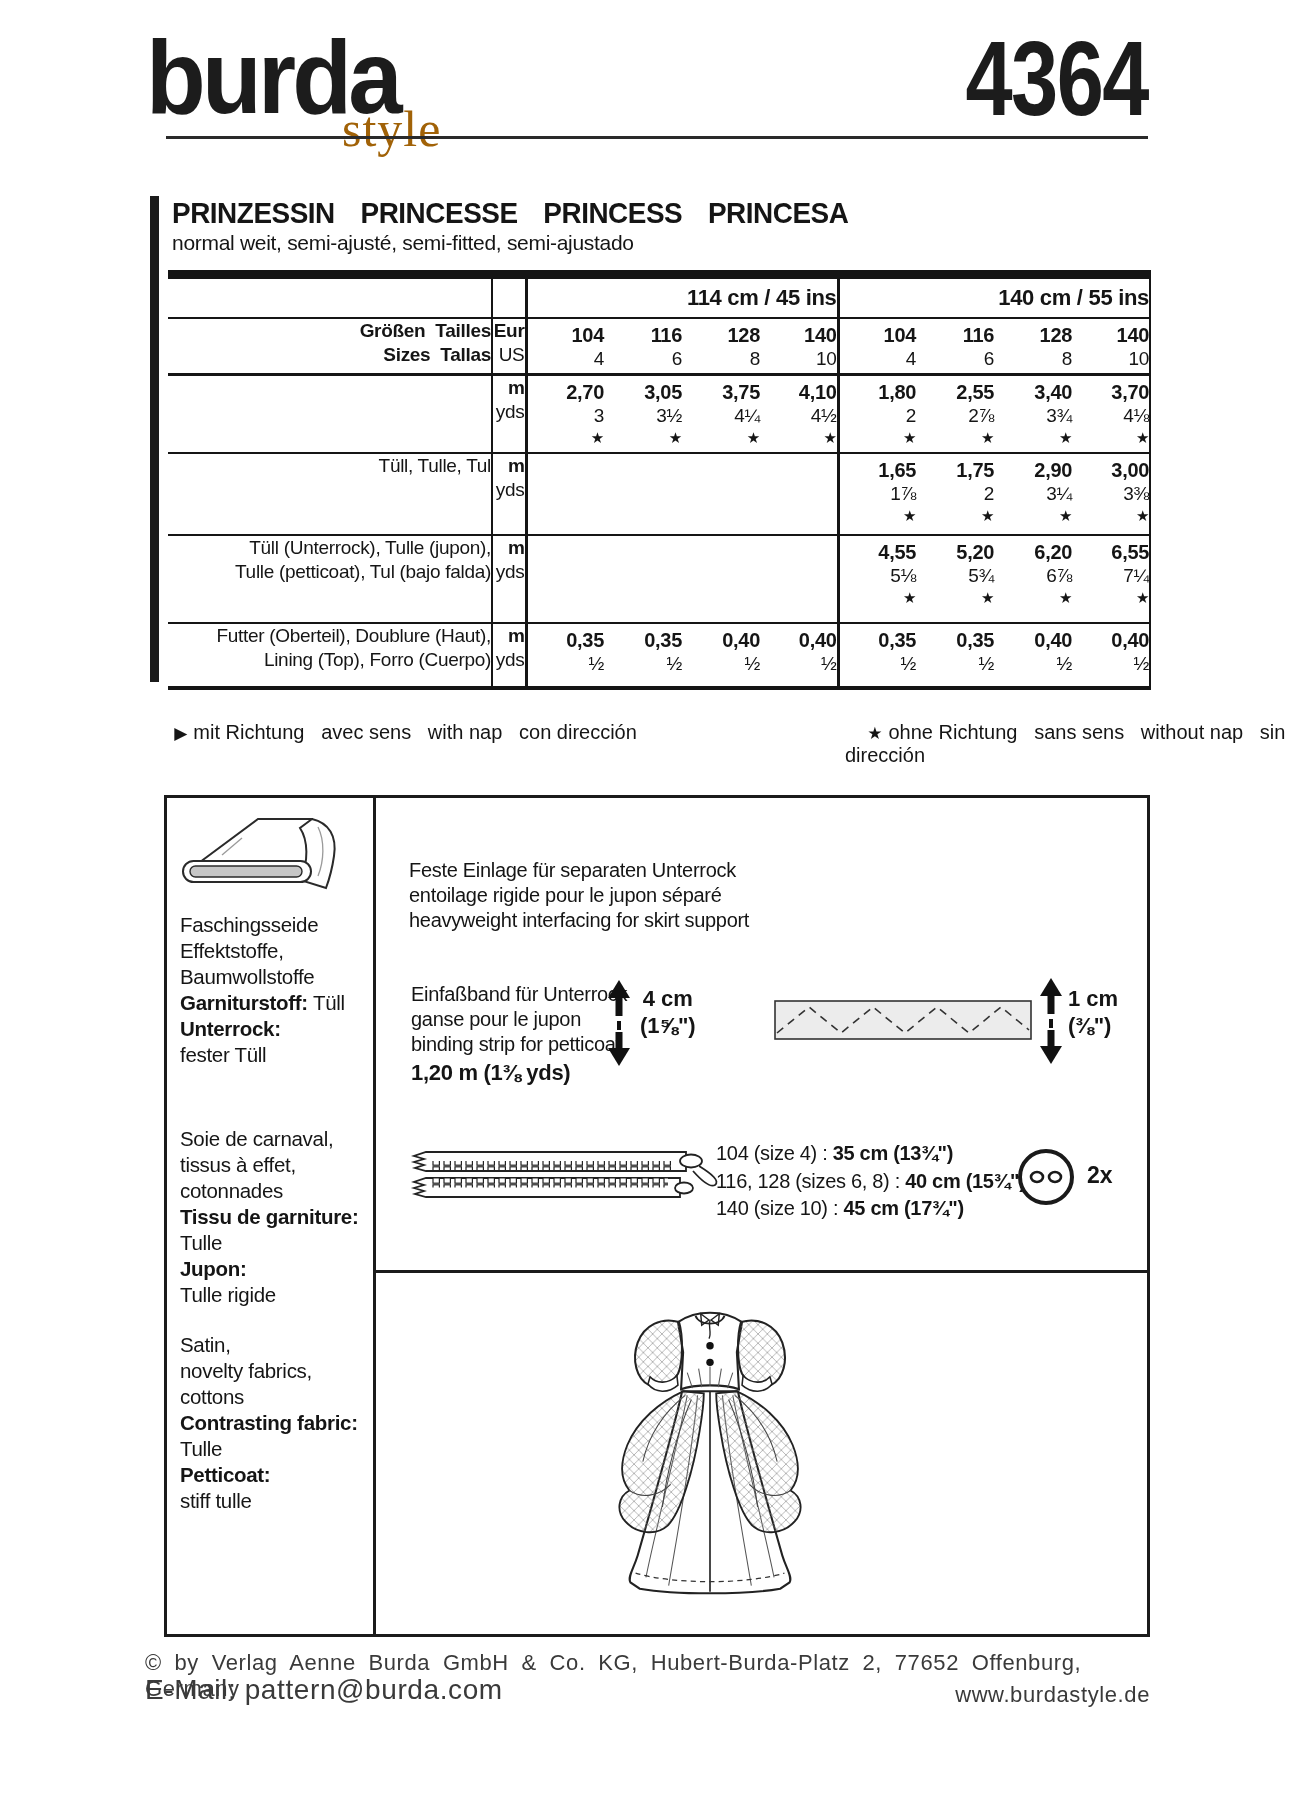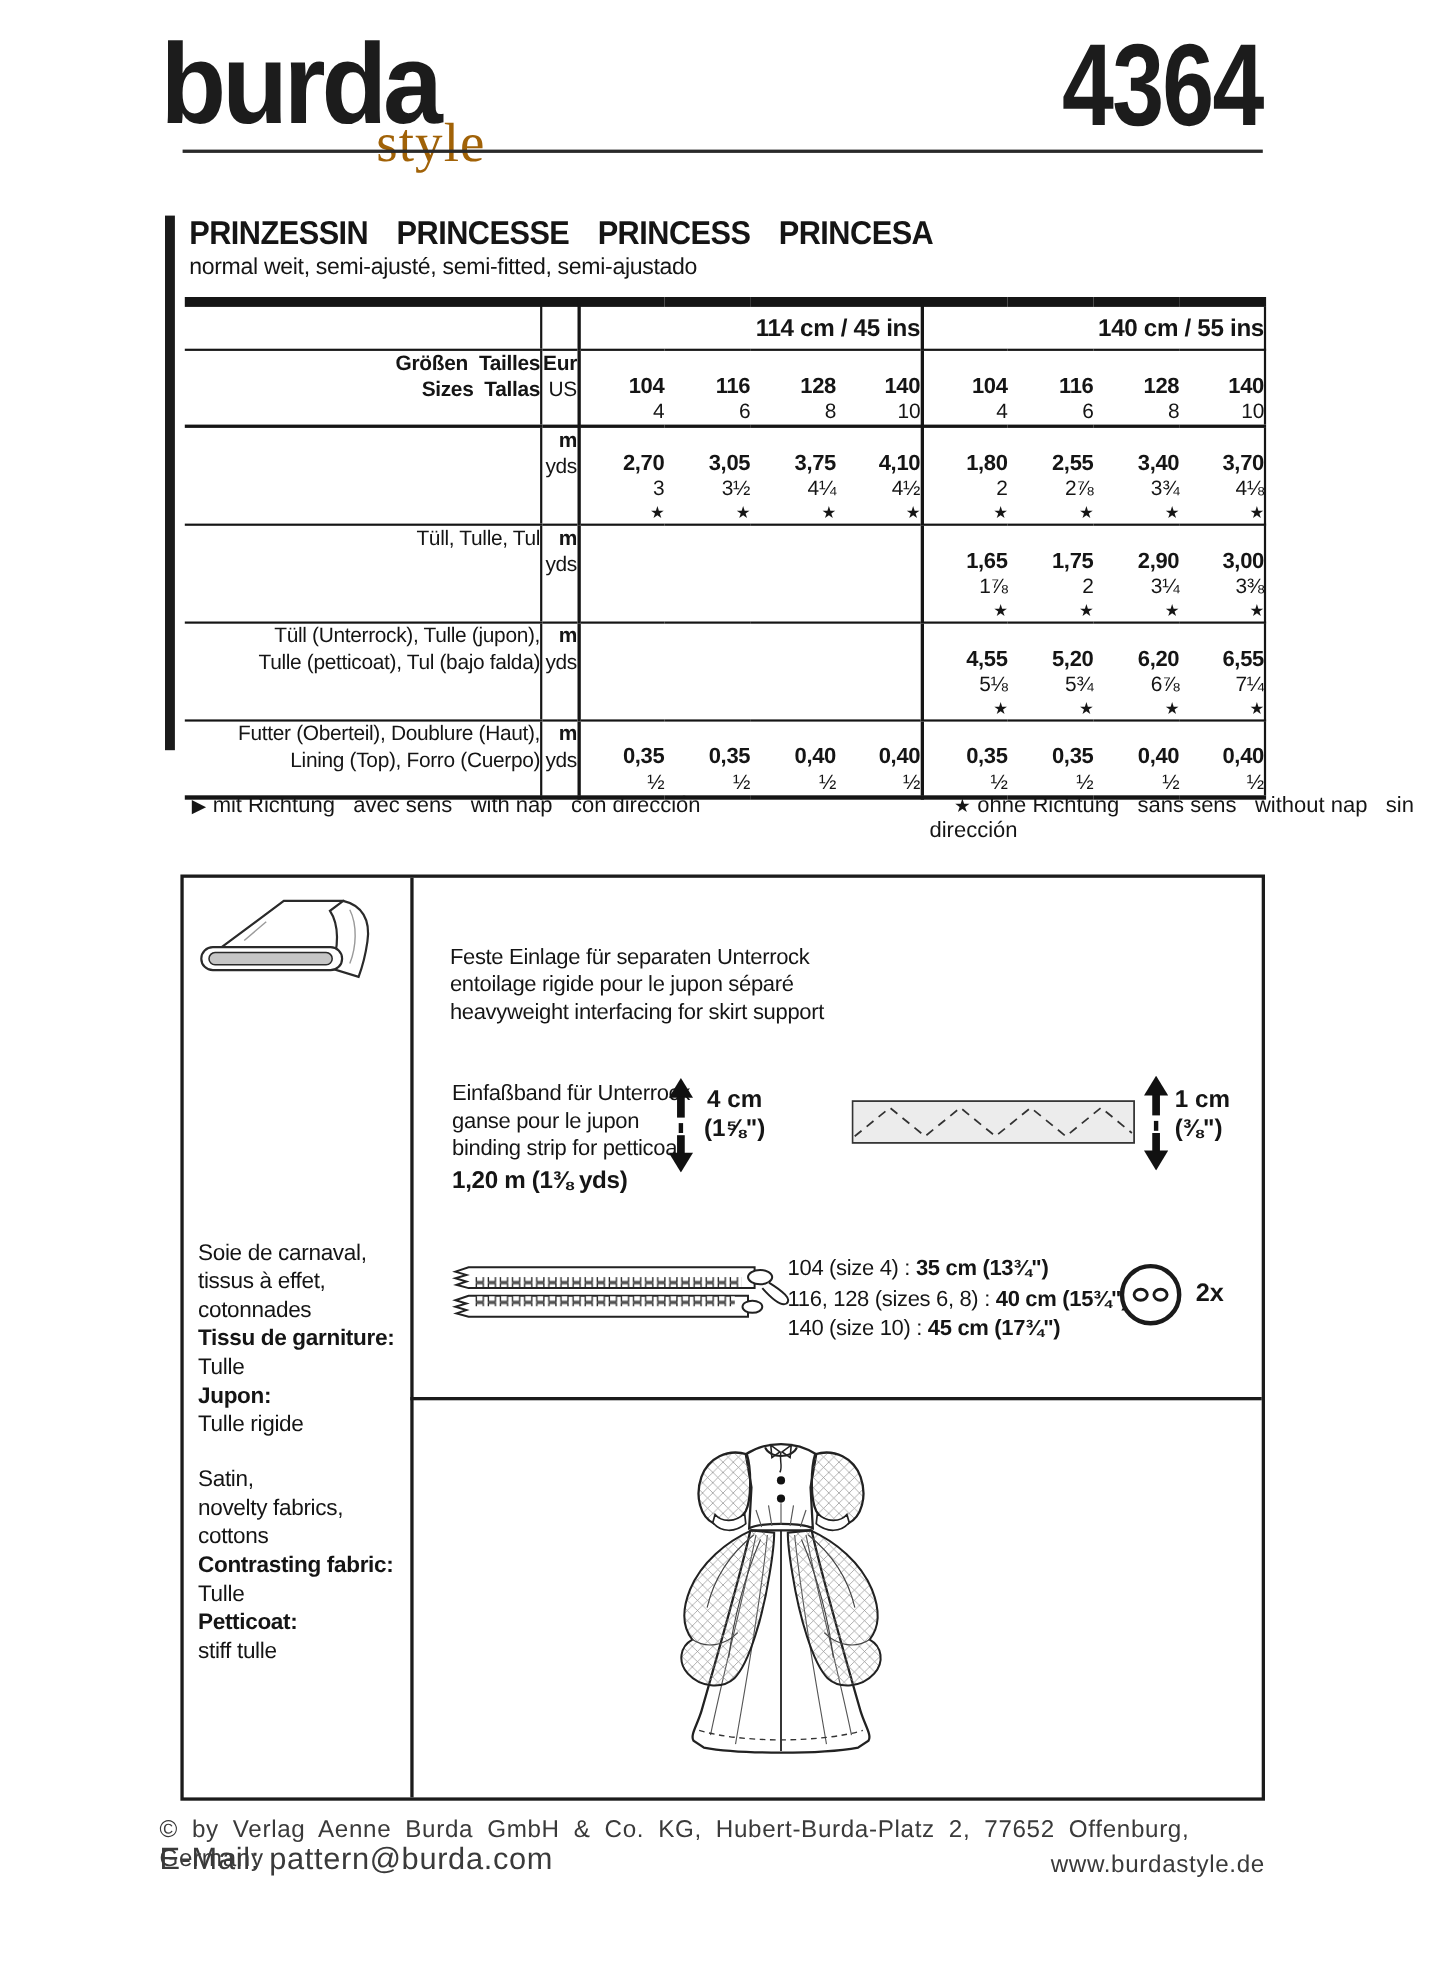--- a/index.html
+++ b/index.html
@@ -35,21 +35,21 @@
   .eR{border-right:2px solid #151515;}
   .bb2 td{border-bottom:2px solid #151515;}
   .bb3 td{border-bottom:3.5px solid #151515;}
   .grp{font-size:22px;font-weight:700;height:38px;vertical-align:middle !important;}
   tr.szr td{height:54px;}
   tr.r1 td{height:76px;}
   tr.r2 td{height:80px;}
   tr.r3 td{height:86px;}
   tr.r4 td{height:62px;}
   .b{font-weight:700;}
-  .cell .m{font-weight:700;font-size:20px;line-height:24px;padding-top:20px;}
+  .cell .m{font-weight:700;font-size:20px;line-height:24px;padding-top:4px;}
   .cell .y{font-weight:400;font-size:19px;line-height:23px;}
   .cell .s{font-size:15px;line-height:18px;padding-top:2px;}
   .u1{font-weight:700;}
   .u2{font-weight:400;}
 
   
   .legend-left{position:absolute;left:152px;top:698px;font-size:20px;white-space:pre-wrap;}
   .legend-right{position:absolute;left:845px;top:698px;font-size:20px;white-space:pre-wrap;}
   .legend-sym{font-size:17px;padding-right:6px;}
 
@@ -369,20 +369,28 @@
 
     <svg class="bolt" width="180" height="100" viewBox="0 0 180 100">
       <path d="M16 62 L82 13 L136 13 L140 58" fill="#ffffff" stroke="#2a2a2a" stroke-width="2"></path>
       <path d="M136 13 C153 17 161 30 158 50 C156 64 153 74 150 82 L124 74 C133 56 132 34 124 22 Z" fill="#ffffff" stroke="#2a2a2a" stroke-width="2"></path>
       <path d="M142 21 C149 35 148 55 142 70" stroke="#9a9a9a" stroke-width="1.3" fill="none"></path>
       <path d="M66 32 L46 49" stroke="#9a9a9a" stroke-width="1.3" fill="none"></path>
       <rect x="7" y="55" width="128" height="21" rx="10.5" fill="#ffffff" stroke="#2a2a2a" stroke-width="2"></rect>
       <rect x="14" y="60" width="112" height="11" rx="5.5" fill="#c6c6c6" stroke="#2a2a2a" stroke-width="1.4"></rect>
     </svg>
 
+    <div class="note-block nb-de">
+      <div>Faschingsseide</div>
+      <div>Effektstoffe,</div>
+      <div>Baumwollstoffe</div>
+      <div><span class="b">Garniturstoff:</span><span> Tüll</span></div>
+      <div class="b">Unterrock:</div>
+      <div>fester Tüll</div>
+    </div>
     <div class="note-block nb-en">
       <div>Satin,</div>
       <div>novelty fabrics,</div>
       <div>cottons</div>
       <div><span class="b">Contrasting fabric:</span><span> Tulle</span></div>
       <div class="b">Petticoat:</div>
       <div>stiff tulle</div>
     </div>
     <div class="note-block nb-fr">
       <div>Soie de carnaval,</div>

